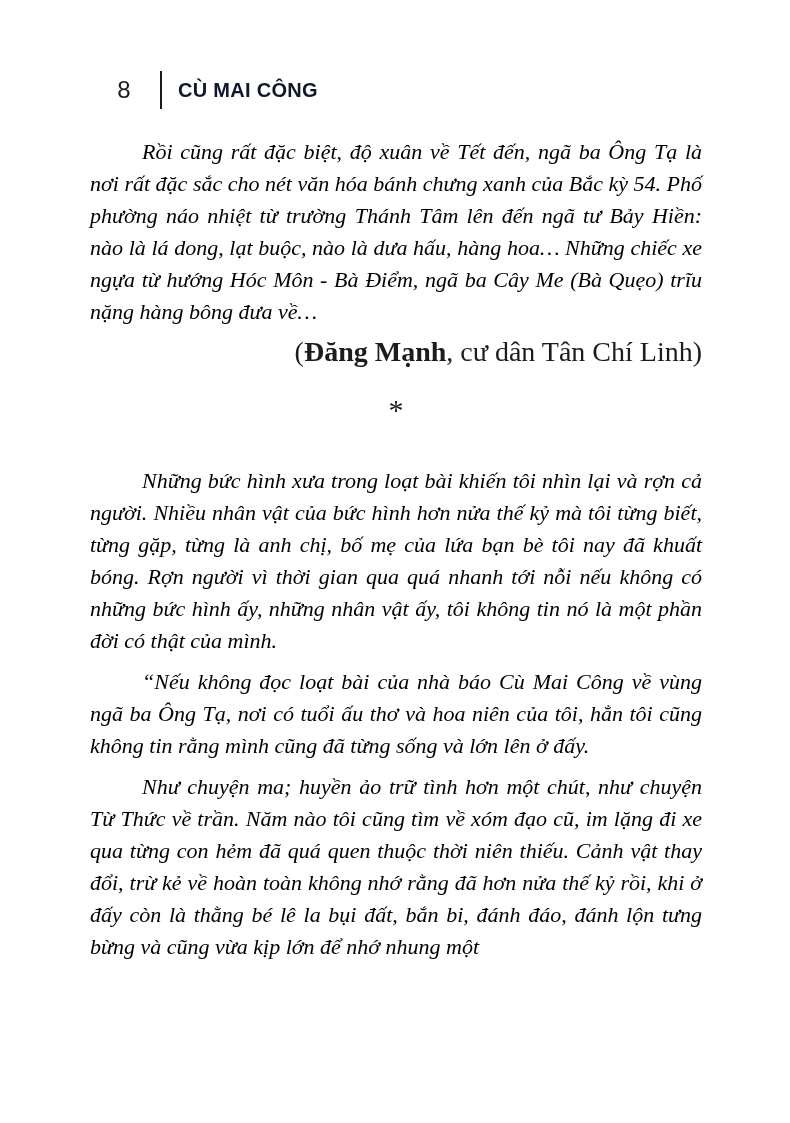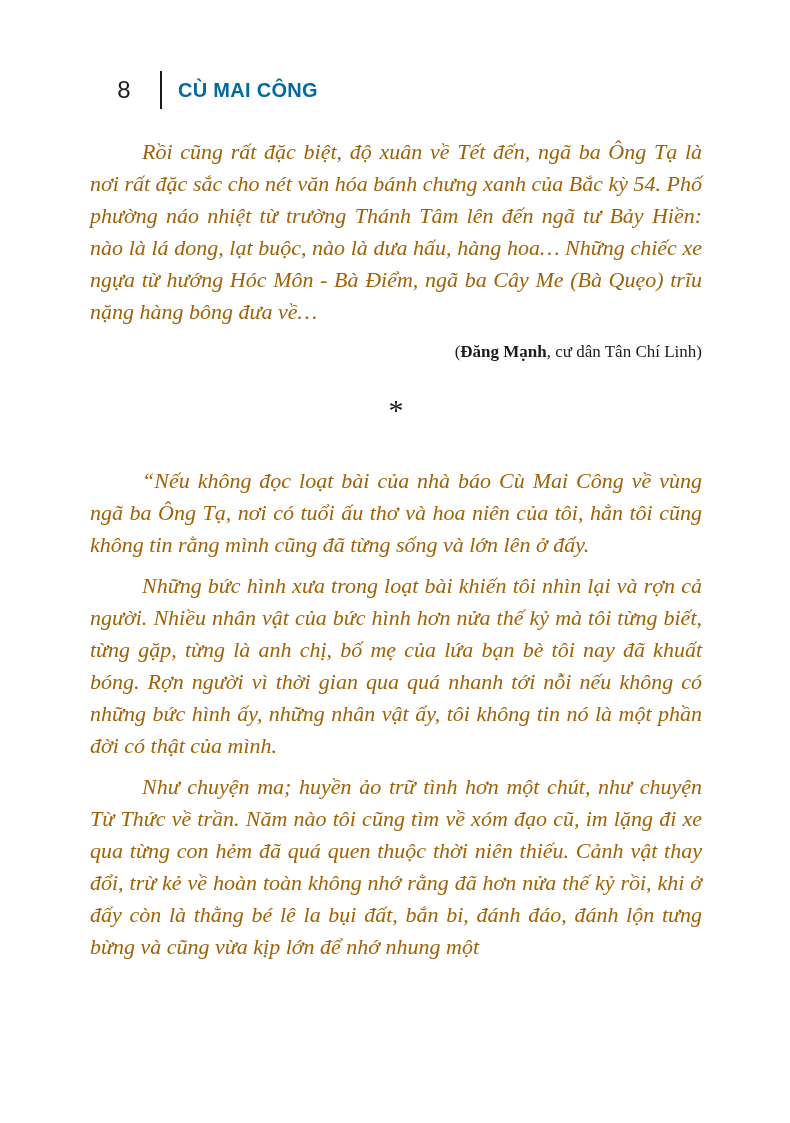--- a/index.html
+++ b/index.html
@@ -37,42 +37,42 @@
   .header-rule {
     width: 2px;
     height: 38px;
     background: #1b1b1b;
     margin: 0 16px;
   }
   .running-head {
     font-size: 20px;
     font-weight: 700;
     letter-spacing: 0.3px;
-    color: #0369a1;
+    color: #0f172a;
     white-space: nowrap;
   }
   
   .content {
     position: absolute;
     left: 90px;
     top: 136px;
     width: 612px;
   }
   .body-par {
     margin: 0 0 9px 0;
     font-style: italic;
     font-size: 22px;
     line-height: 32px;
     text-align: justify;
     text-indent: 52px;
-    color: #a16207;
+    color: #000000;
   }
   .attribution {
     margin: 2px 0 0 0;
-    font-size: 17px;
+    font-size: 28px;
     line-height: 30px;
     text-align: right;
     font-style: normal;
     color: #1c1c1c;
   }
   .attribution .attr-name {
     font-weight: 700;
   }
   .divider {
     margin: 28px 0 40px 0;
@@ -98,19 +98,19 @@
 
     <section>
       <p class="body-par">Rồi cũng rất đặc biệt, độ xuân về Tết đến, ngã ba Ông Tạ là nơi rất đặc sắc cho nét văn hóa bánh chưng xanh của Bắc kỳ 54. Phố phường náo nhiệt từ trường Thánh Tâm lên đến ngã tư Bảy Hiền: nào là lá dong, lạt buộc, nào là dưa hấu, hàng hoa… Những chiếc xe ngựa từ hướng Hóc Môn - Bà Điểm, ngã ba Cây Me (Bà Quẹo) trĩu nặng hàng bông đưa về…</p>
     </section>
 
     <p class="attribution"><span>(</span><span class="attr-name">Đăng Mạnh</span><span>, cư dân Tân Chí Linh)</span></p>
 
     <div class="divider">*</div>
 
     <section>
+      <p class="body-par">Những bức hình xưa trong loạt bài khiến tôi nhìn lại và rợn cả người. Nhiều nhân vật của bức hình hơn nửa thế kỷ mà tôi từng biết, từng gặp, từng là anh chị, bố mẹ của lứa bạn bè tôi nay đã khuất bóng. Rợn người vì thời gian qua quá nhanh tới nỗi nếu không có những bức hình ấy, những nhân vật ấy, tôi không tin nó là một phần đời có thật của mình.</p>
       <p class="body-par">“Nếu không đọc loạt bài của nhà báo Cù Mai Công về vùng ngã ba Ông Tạ, nơi có tuổi ấu thơ và hoa niên của tôi, hẳn tôi cũng không tin rằng mình cũng đã từng sống và lớn lên ở đấy.</p>
-      <p class="body-par">Những bức hình xưa trong loạt bài khiến tôi nhìn lại và rợn cả người. Nhiều nhân vật của bức hình hơn nửa thế kỷ mà tôi từng biết, từng gặp, từng là anh chị, bố mẹ của lứa bạn bè tôi nay đã khuất bóng. Rợn người vì thời gian qua quá nhanh tới nỗi nếu không có những bức hình ấy, những nhân vật ấy, tôi không tin nó là một phần đời có thật của mình.</p>
       <p class="body-par">Như chuyện ma; huyền ảo trữ tình hơn một chút, như chuyện Từ Thức về trần. Năm nào tôi cũng tìm về xóm đạo cũ, im lặng đi xe qua từng con hẻm đã quá quen thuộc thời niên thiếu. Cảnh vật thay đổi, trừ kẻ về hoàn toàn không nhớ rằng đã hơn nửa thế kỷ rồi, khi ở đấy còn là thằng bé lê la bụi đất, bắn bi, đánh đáo, đánh lộn tưng bừng và cũng vừa kịp lớn để nhớ nhung một</p>
     </section>
 
   </main>
 </div>
 
 </body></html>

